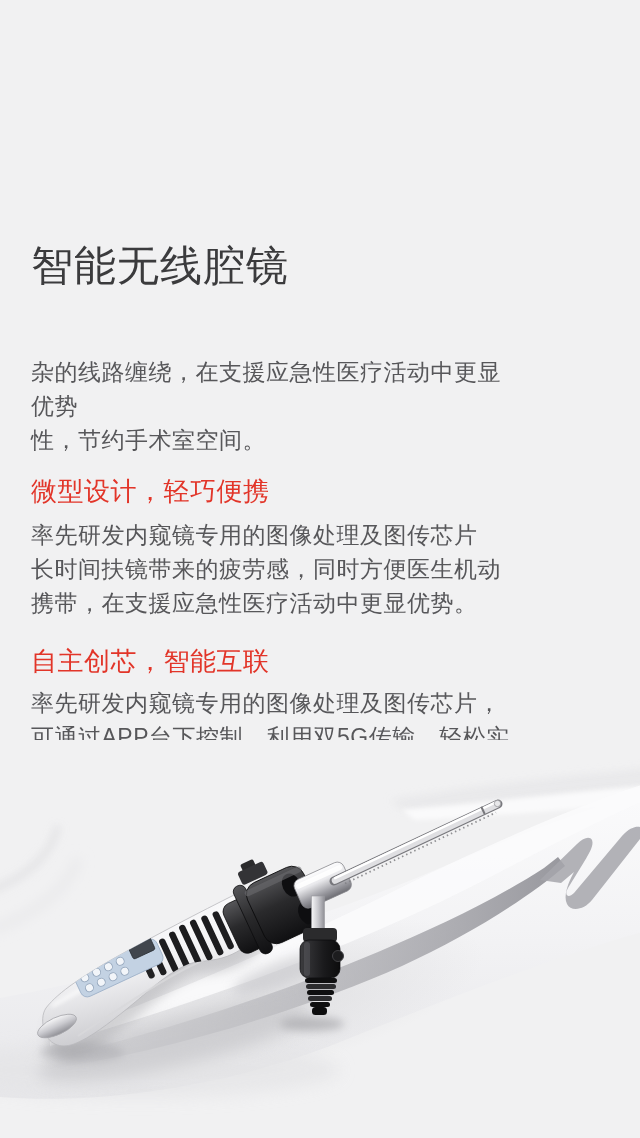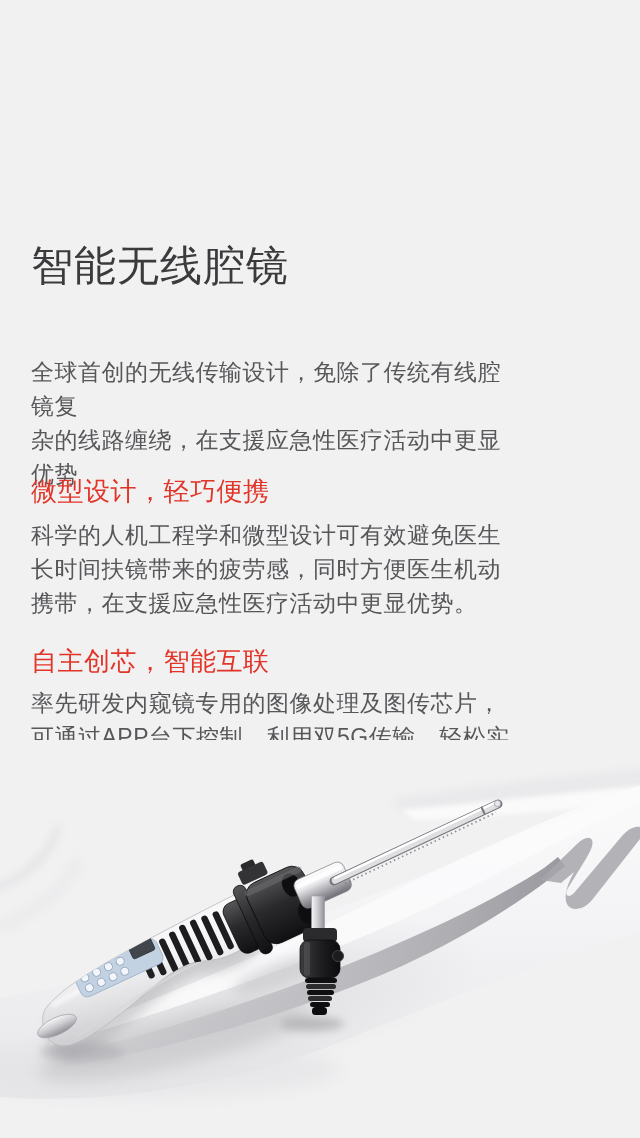--- a/index.html
+++ b/index.html
@@ -32,27 +32,27 @@
   .hero-figure svg{display:block;}
 </style>
 </head>
 <body>
 
 <div class="page">
 
   <h1 class="page-title">智能无线腔镜</h1>
 
   <div class="feature-para p-1">
-    <div>全球首创的无线传输设计，免除了传统有线腔镜复</div>
     <div>杂的线路缠绕，在支援应急性医疗活动中更显优势</div>
+    <div>性，节约手术室空间。</div>
   </div>
 
   <h2 class="feature-heading h-2">微型设计，轻巧便携</h2>
   <div class="feature-para p-2">
-    <div>科学的人机工程学和微型设计可有效避免医生</div>
+    <div>率先研发内窥镜专用的图像处理及图传芯片</div>
     <div>长时间扶镜带来的疲劳感，同时方便医生机动</div>
     <div>携带，在支援应急性医疗活动中更显优势。</div>
   </div>
 
   <h2 class="feature-heading h-3">自主创芯，智能互联</h2>
   <div class="feature-para p-3">
     <div>率先研发内窥镜专用的图像处理及图传芯片，</div>
     <div>可通过APP台下控制，利用双5G传输，轻松实</div>
     <div>现远程医疗手术示教、信息存储等。</div>
   </div>

